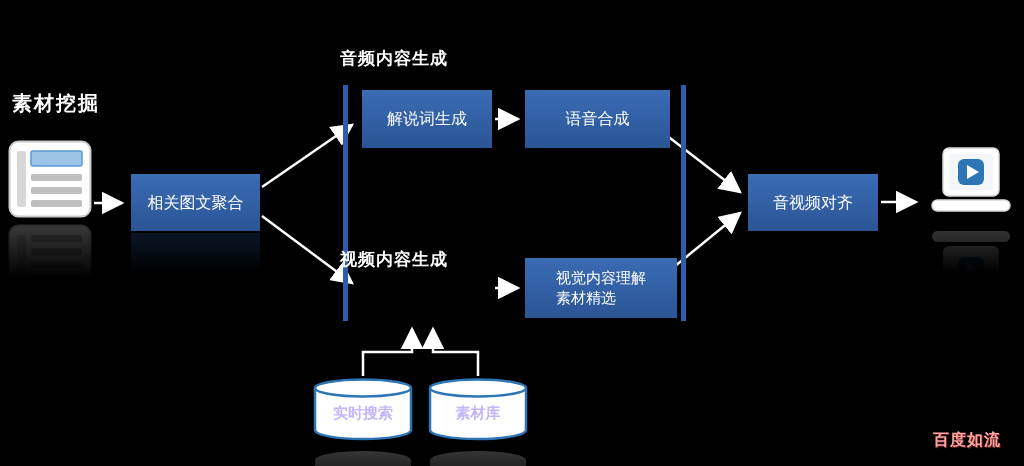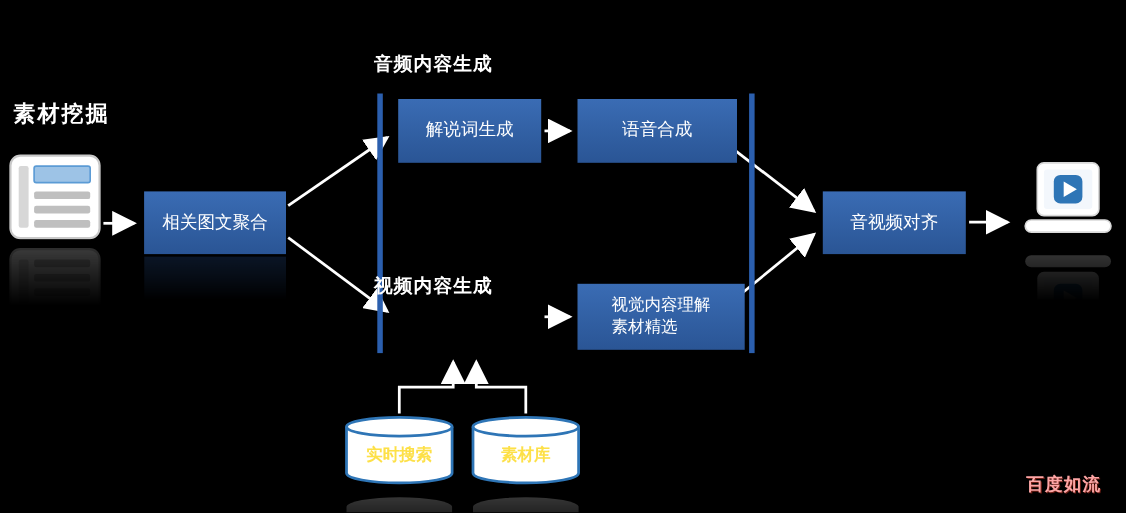--- a/index.html
+++ b/index.html
@@ -21,21 +21,21 @@
     letter-spacing:1px;
   }
   .io-label {
     position:absolute; color:#fff; font-size:20px; font-weight:bold;
     letter-spacing:2px;
   }
   .vbar { position:absolute; width:5px; background:#2b5fae; }
   .cylinder { position:absolute; width:100px; height:64px; }
   .cylinder .cyl-label {
     position:absolute; left:0; top:26px; width:100%;
-    text-align:center; color:#fde047; font-size:15px; font-weight:bold;
+    text-align:center; color:#c4b5fd; font-size:15px; font-weight:bold;
   }
   .watermark {
     position:absolute; left:933px; top:430px;
     color:#fca5a5; font-size:16px; font-weight:bold; letter-spacing:1px;
     text-shadow:1px 1px 0 #6e1d14;
   }
   .arrow-layer { position:absolute; left:0; top:0; pointer-events:none; }
   .reflection {
     position:absolute; transform:scaleY(-1); opacity:0.28;
     -webkit-mask-image:linear-gradient(to top, rgba(0,0,0,0.9) 0%, transparent 70%);

